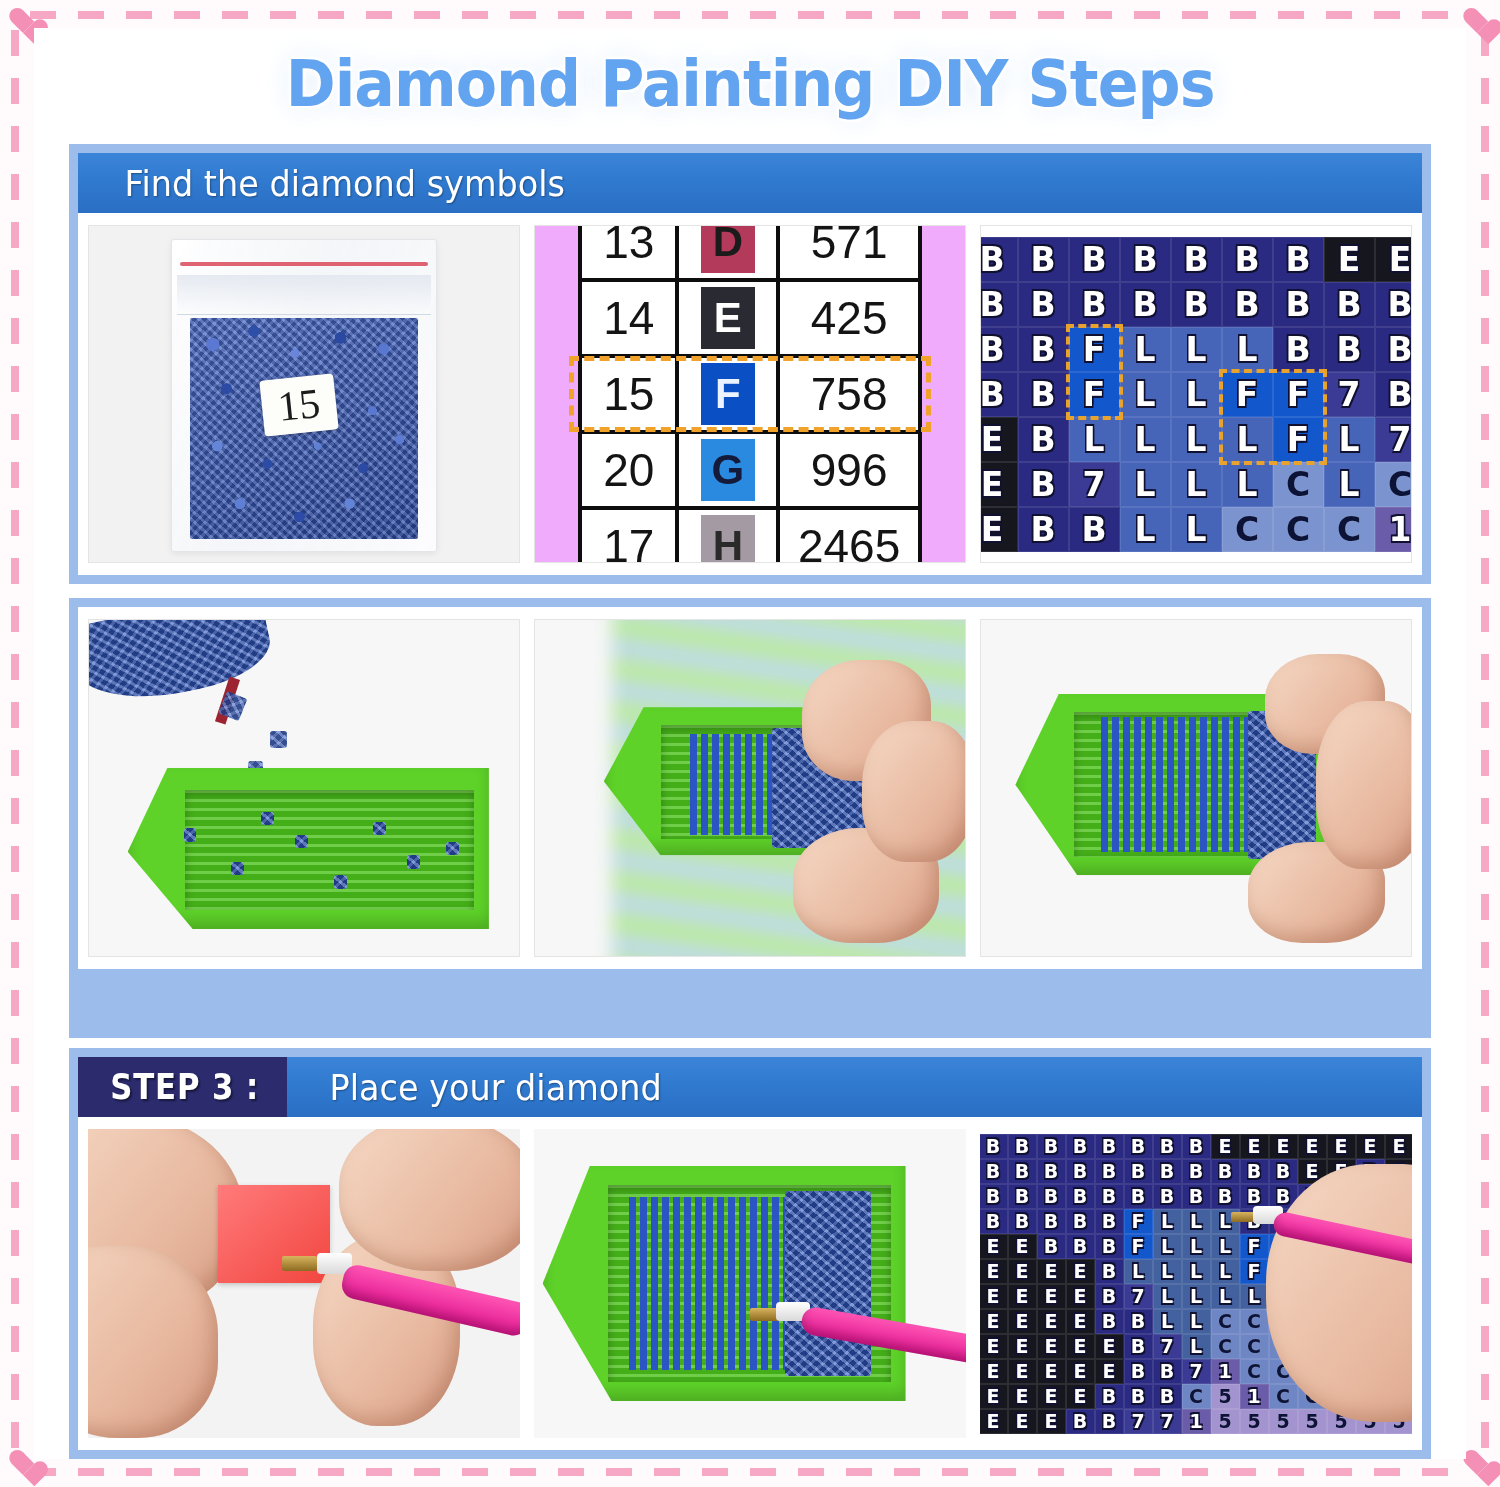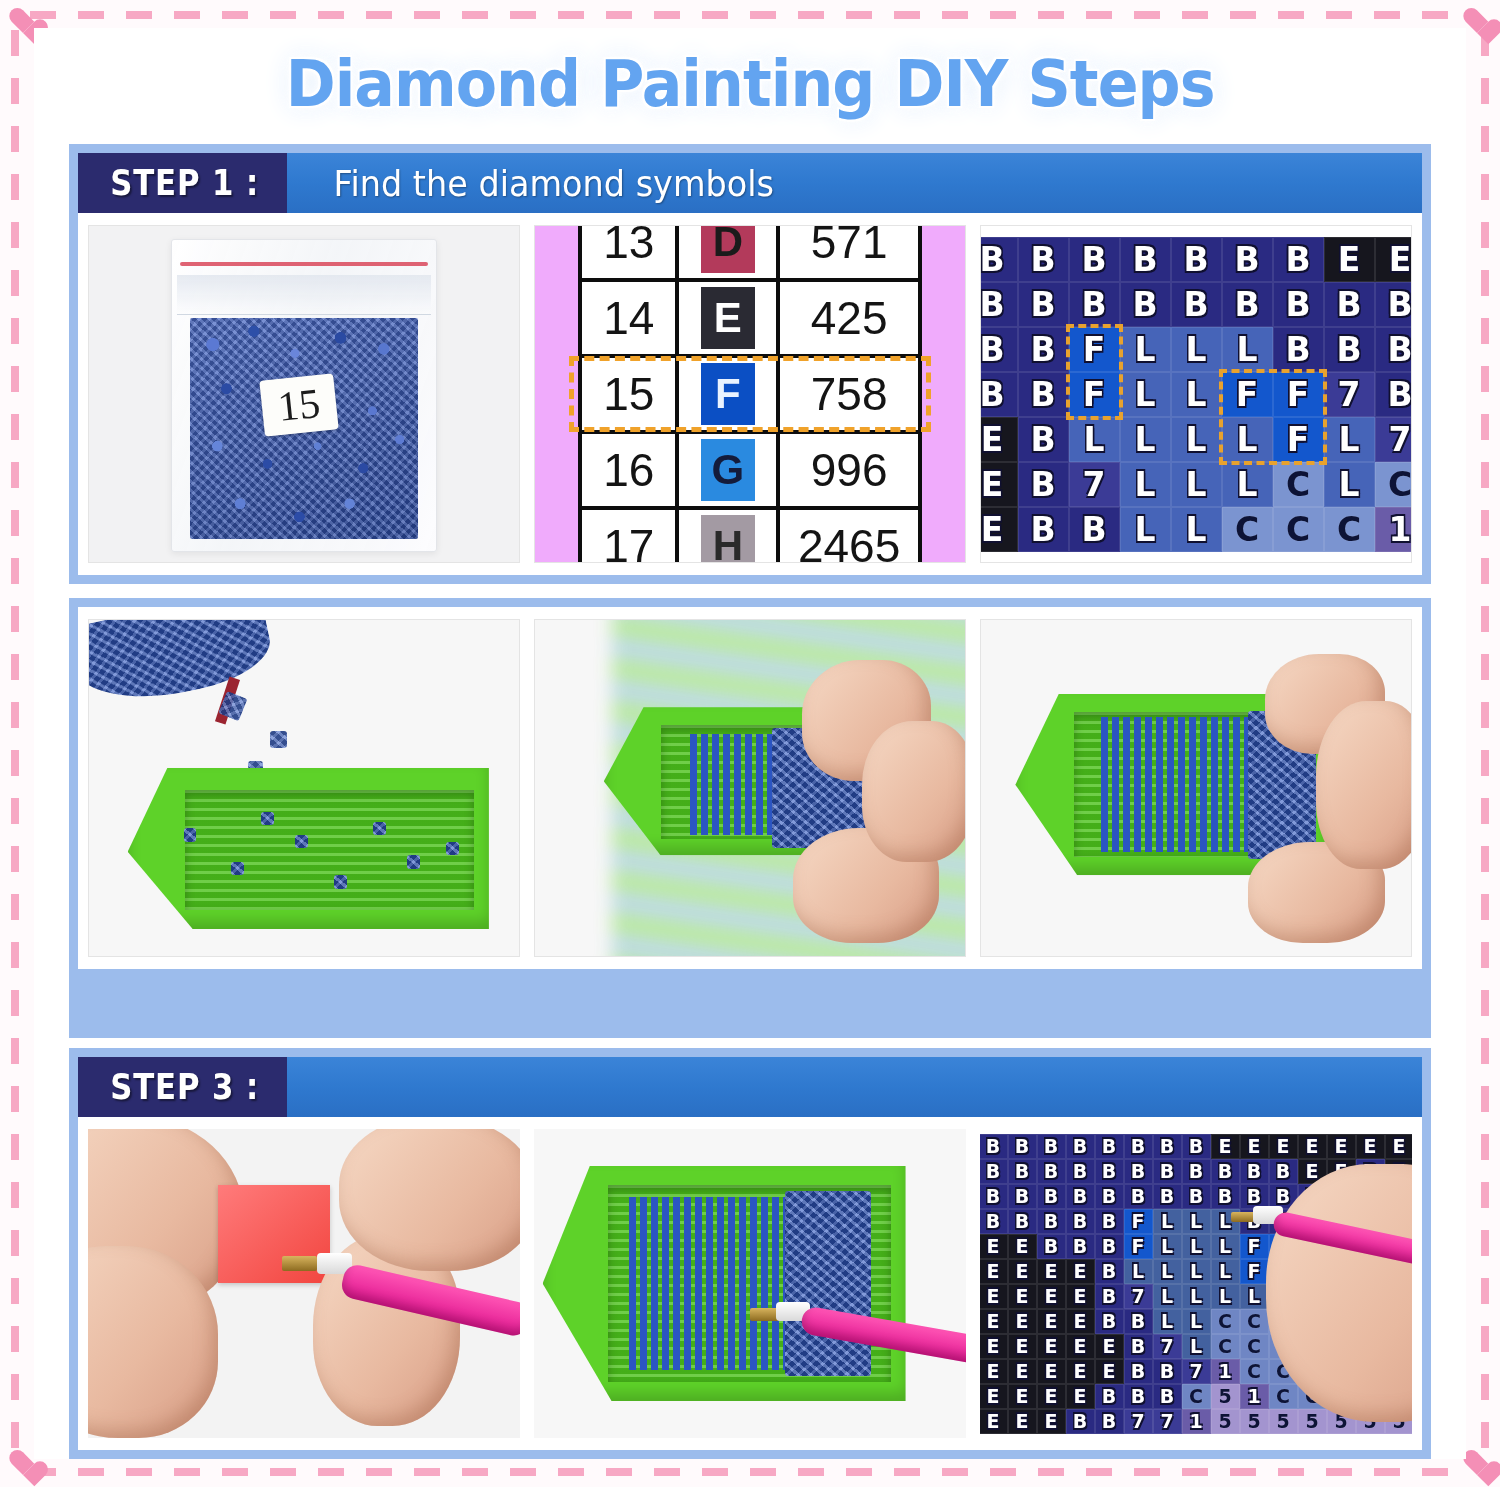--- a/index.html
+++ b/index.html
@@ -329,23 +329,20 @@
   <div class="heart" style="left:1462px; top:1450px;"></div>
 
   <div id="card">
 
     <div id="title-wrap">
       <div id="title">Diamond Painting DIY Steps</div>
     </div>
 
     <div class="step-block" id="step1">
       <div class="step-header">
-        <div class="step-tag">
-            <span>STEP 1 :</span>
-          </div>
         <div class="step-title">
             <span>Find the diamond symbols</span>
           </div>
       </div>
       <div class="step-body">
 
         <div class="pane">
           <div class="bag-scene">
             <div class="bag">
               <div class="bag-zip"></div>
@@ -375,21 +372,21 @@
                 </div>
                 <div class="lrow">
                   <div class="lnum">15</div>
                   <div class="lsym">
                     <div class="lchip" style="background: rgb(11, 79, 196); color: rgb(234, 243, 255);">F</div>
                   </div>
                   <div class="lcode">758</div>
                 </div>
                 <div class="hl-box" style="top: 40%; height: 20%;"></div>
                 <div class="lrow">
-                  <div class="lnum">16</div>
+                  <div class="lnum">20</div>
                   <div class="lsym">
                     <div class="lchip" style="background: rgb(42, 138, 224); color: rgb(20, 27, 58);">G</div>
                   </div>
                   <div class="lcode">996</div>
                 </div>
                 <div class="lrow">
                   <div class="lnum">17</div>
                   <div class="lsym">
                     <div class="lchip" style="background: rgb(163, 154, 163); color: rgb(42, 42, 42);">H</div>
                   </div>
@@ -528,20 +525,23 @@
         </div>
 
       </div>
     </div>
 
     <div class="step-block" id="step3">
       <div class="step-header">
         <div class="step-tag">
             <span>STEP 3 :</span>
           </div>
+        <div class="step-title">
+            <span>Place your diamond</span>
+          </div>
       </div>
       <div class="step-body">
 
         <div class="pane">
           <div class="pen-scene">
             <div class="hand" style="left:-14%; top:-4%; width:50%; height:64%; border-radius:40% 50% 48% 44%;"></div>
             <div class="hand" style="left:-16%; top:38%; width:46%; height:62%; border-radius:44% 46% 40% 50%;"></div>
             <div class="wax" style="left:30%; top:18%; width:26%; height:32%;"></div>
             <div class="hand" style="left:52%; top:34%; width:34%; height:62%; border-radius:48% 42% 46% 44%;"></div>
             <div class="hand" style="left:58%; top:-4%; width:46%; height:50%; border-radius:44% 48% 44% 46%;"></div>

